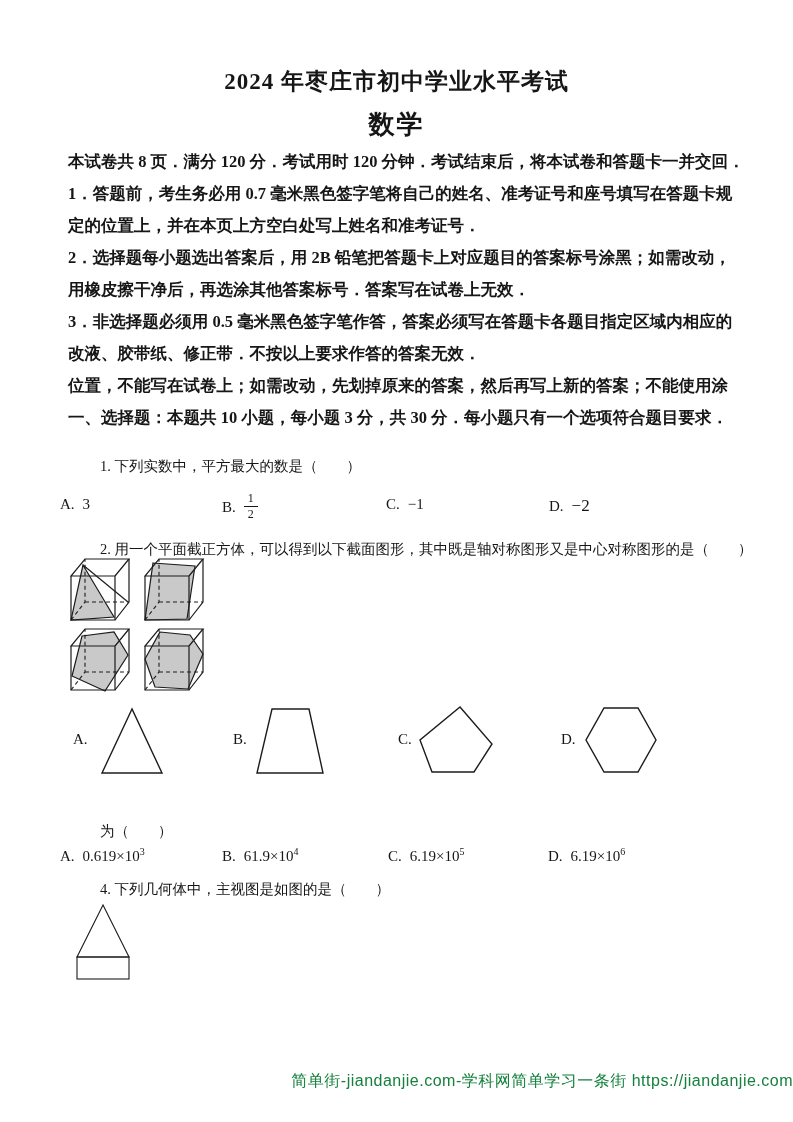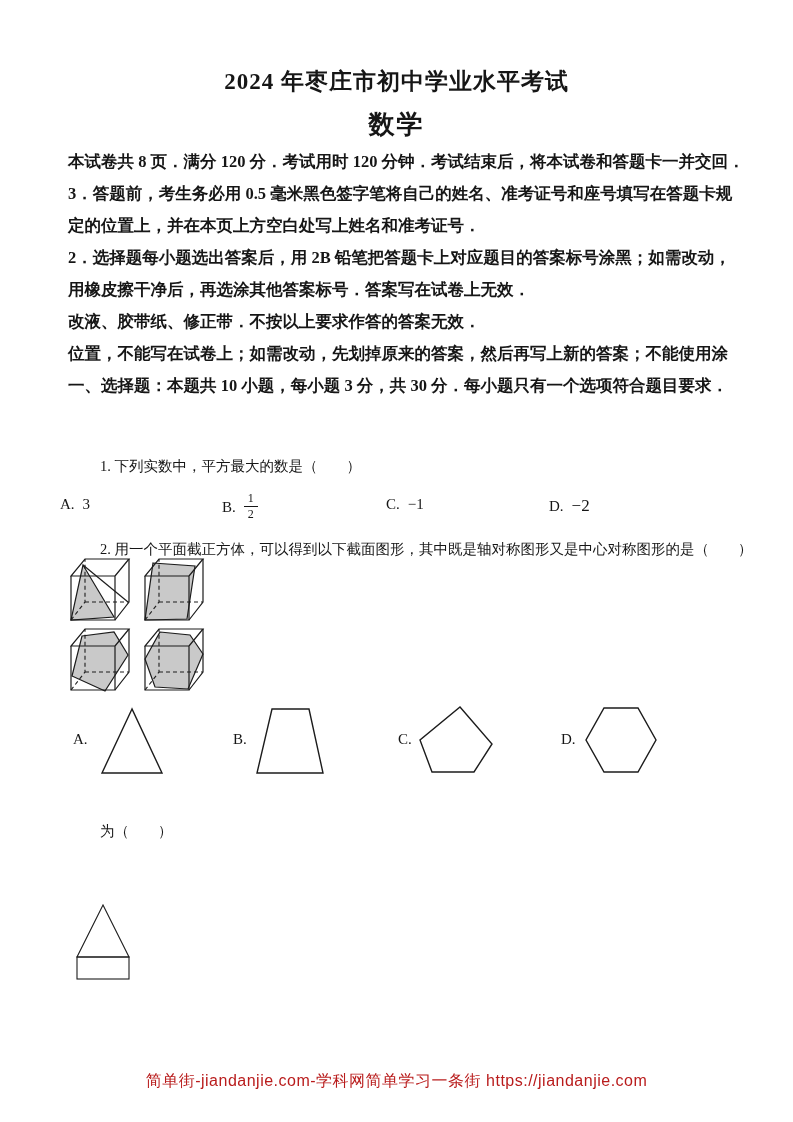--- a/index.html
+++ b/index.html
@@ -30,43 +30,44 @@
   .frac .den{display:block;font-size:12px;line-height:14px;}
   sup.exp{font-size:10px;vertical-align:6px;letter-spacing:0;}
   
   .cube-grid{top:558px;left:70px;width:140px;}
   .cube-grid svg{display:block;}
   .cube-row{display:flex;gap:10px;margin-bottom:4px;}
   
   .shape-row{top:702px;left:68px;width:660px;height:80px;font-size:15px;}
   .shape-cell{position:absolute;top:0;display:flex;align-items:center;gap:6px;}
   .footer{
-    top:1071px;left:0;width:100%;text-align:center;
+    top:1071px;left:0;width:100%;text-align:right;
     font-family:"Liberation Sans","DejaVu Sans",sans-serif;
-    font-size:16px;color:#b91c1c;letter-spacing:0.5px;
+    font-size:16px;color:#15803d;letter-spacing:0.5px;
   }
   svg .edge{stroke:#1c1c1c;stroke-width:1.2;fill:none;}
   svg .hidden-edge{stroke:#1c1c1c;stroke-width:1.1;fill:none;stroke-dasharray:4 3;}
   svg .section{fill:#c9c9c9;stroke:#1c1c1c;stroke-width:1.2;}
   svg .outline{fill:none;stroke:#1c1c1c;stroke-width:1.4;}
 </style>
 </head>
 <body>
 
 <div class="page">
 
   <div class="abs center doc-title">2024 年枣庄市初中学业水平考试</div>
   <div class="abs center doc-subject">数学</div>
 
   <div class="abs notes-block">
     <div>本试卷共 8 页．满分 120 分．考试用时 120 分钟．考试结束后，将本试卷和答题卡一并交回．</div>
-    <div>3．答题前，考生务必用 0.5 毫米黑色签字笔将自己的姓名、准考证号和座号填写在答题卡规</div>
+    <div>1．答题前，考生务必用 0.7 毫米黑色签字笔将自己的姓名、准考证号和座号填写在答题卡规</div>
     <div>定的位置上，并在本页上方空白处写上姓名和准考证号．</div>
     <div>2．选择题每小题选出答案后，用 2B 铅笔把答题卡上对应题目的答案标号涂黑；如需改动，</div>
     <div>用橡皮擦干净后，再选涂其他答案标号．答案写在试卷上无效．</div>
+    <div>3．非选择题必须用 0.5 毫米黑色签字笔作答，答案必须写在答题卡各题目指定区域内相应的</div>
     <div>改液、胶带纸、修正带．不按以上要求作答的答案无效．</div>
     <div>位置，不能写在试卷上；如需改动，先划掉原来的答案，然后再写上新的答案；不能使用涂</div>
     <div>一、选择题：本题共 10 小题，每小题 3 分，共 30 分．每小题只有一个选项符合题目要求．</div>
   </div>
 
   <div class="abs qtext" style="top:455px;">1. 下列实数中，平方最大的数是（　　）</div>
   <div class="abs optrow" style="top:496px;">
     <span class="opt" style="left:4px;"><span class="lab">A.</span><span>3</span></span>
     <span class="opt" style="left:166px;"><span class="lab">B.</span><span class="frac"><span class="num">1</span><span class="den">2</span></span></span>
     <span class="opt" style="left:330px;"><span class="lab">C.</span><span>−1</span></span>
@@ -133,21 +134,28 @@
     </div>
     <div class="shape-cell" style="left:493px;">
       <span>D.</span>
       <svg width="78" height="74" viewBox="0 0 78 74">
         <polygon class="outline" points="22,6 56,6 74,38 56,70 22,70 4,38"></polygon>
       </svg>
     </div>
   </div>
 
   <div class="abs qtext" style="top:820px;">为（　　）</div>
+  <div class="abs optrow" style="top:846px;">
+    <span class="opt" style="left:4px;"><span class="lab">A.</span><span>0.619×10</span><sup class="exp">3</sup></span>
+    <span class="opt" style="left:166px;"><span class="lab">B.</span><span>61.9×10</span><sup class="exp">4</sup></span>
+    <span class="opt" style="left:332px;"><span class="lab">C.</span><span>6.19×10</span><sup class="exp">5</sup></span>
+    <span class="opt" style="left:492px;"><span class="lab">D.</span><span>6.19×10</span><sup class="exp">6</sup></span>
+  </div>
 
+  <div class="abs qtext" style="top:878px;">4. 下列几何体中，主视图是如图的是（　　）</div>
   <div class="abs" style="top:902px;left:70px;">
     <svg width="66" height="80" viewBox="0 0 66 80">
       <polygon class="outline" style="stroke-width:1.1" points="33,3 7,55 59,55"></polygon>
       <rect class="outline" style="stroke-width:1.1" x="7" y="55" width="52" height="22"></rect>
     </svg>
   </div>
 
   <div class="abs footer">简单街-jiandanjie.com-学科网简单学习一条街 https://jiandanjie.com</div>
 
 </div>

